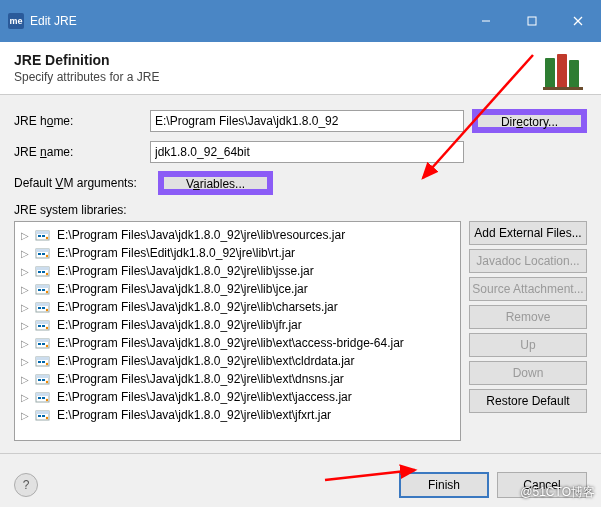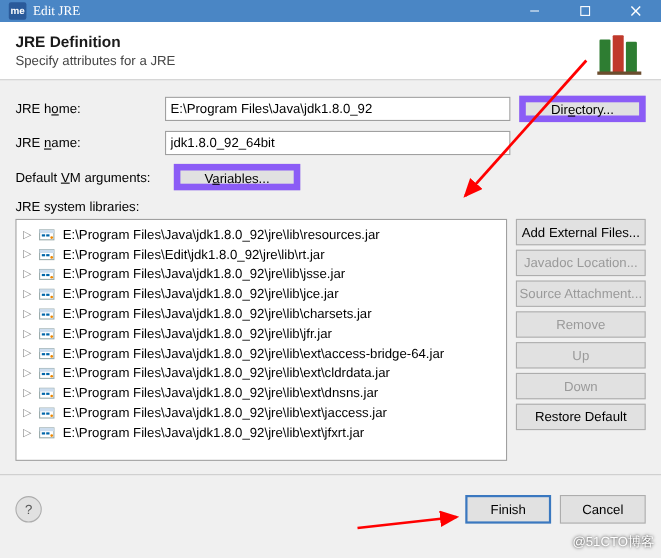--- a/index.html
+++ b/index.html
@@ -1,20 +1,20 @@
 <!DOCTYPE html>
 <html><head>
 <meta charset="utf-8">
 <style>
 * { box-sizing: border-box; margin: 0; padding: 0; font-family: "Segoe UI", Tahoma, sans-serif; font-size: 12px; }
 body { background: #f0f0f0; width: 601px; height: 507px; overflow: hidden; position: relative; }
 
-.titlebar { background: #4a86c5; height: 20px; display: flex; align-items: center; padding: 0 0 0 8px; color: #fff; }
+.titlebar { background: #4a86c5; height: 42px; display: flex; align-items: center; padding: 0 0 0 8px; color: #fff; }
 .titlebar .app-icon { width: 16px; height: 16px; background: #2a5a9a; border-radius: 2px; margin-right: 6px; display:flex;align-items:center;justify-content:center;font-size:9px;font-weight:bold;color:#fff;}
-.titlebar .title { flex: 1; font-size: 12px; font-family: Liberation Serif, serif; }
+.titlebar .title { flex: 1; font-size: 12px; }
 .titlebar .win-btns { display: flex; }
 .titlebar .win-btn { width: 46px; height: 30px; display: flex; align-items: center; justify-content: center; color: #fff; }
 
 .banner { background: #fff; padding: 10px 14px; border-bottom: 1px solid #ccc; display: flex; align-items: center; position: relative; }
 .banner-text .hdr { font-size: 14px; font-weight: bold; color: #1a1a1a; margin-bottom: 2px; }
 .banner-text .sub { font-size: 12px; color: #444; }
 .banner-icon { position: absolute; right: 14px; top: 8px; }
 
 .content { padding: 14px 14px 8px 14px; background: #f0f0f0; }
 
@@ -34,21 +34,21 @@
 .tree-row .arrow { width: 10px; color: #888; font-size: 10px; margin-right: 4px;}
 .tree-row .jar-icon { width: 16px; height: 14px; margin-right: 6px; }
 .sidebtns { width: 118px; display: flex; flex-direction: column; gap: 4px; }
 .sidebtns button { height: 24px; background: #e1e1e1; border: 1px solid #adadad; }
 .sidebtns button:disabled { color: #9a9a9a; }
 
 .footer-sep { border-top: 1px solid #ccc; margin: 12px -14px 0 -14px; }
 .footer { display: flex; align-items: center; padding: 10px 14px; }
 .help-btn { width:24px;height:24px;border:1px solid #adadad;border-radius:50%;display:flex;align-items:center;justify-content:center;color:#555;background:#e1e1e1;}
 .spacer { flex: 1; }
-.footer .btn { width: 78px; height: 26px; margin-left: 8px; background: #e1e1e1; border: 1px solid #adadad; }
+.footer .btn { width: 90px; height: 26px; margin-left: 8px; background: #e1e1e1; border: 1px solid #adadad; }
 .footer .btn.primary { border: 2px solid #3a78c0; }
 
 .watermark { position: absolute; right: 6px; bottom: 6px; color: #fff; text-shadow: 0 0 3px #000; font-size: 12px; pointer-events:none;}
 .red-arrow { position: absolute; pointer-events: none; }
 </style>
 </head>
 <body>
 
 <div class="titlebar">
   <div class="app-icon">me</div>

